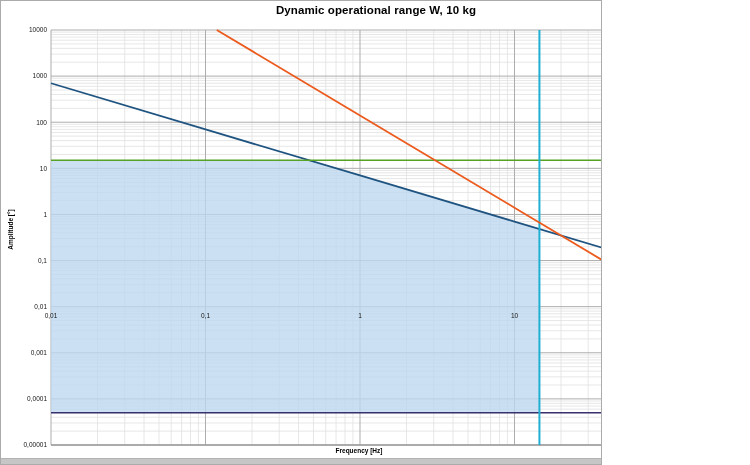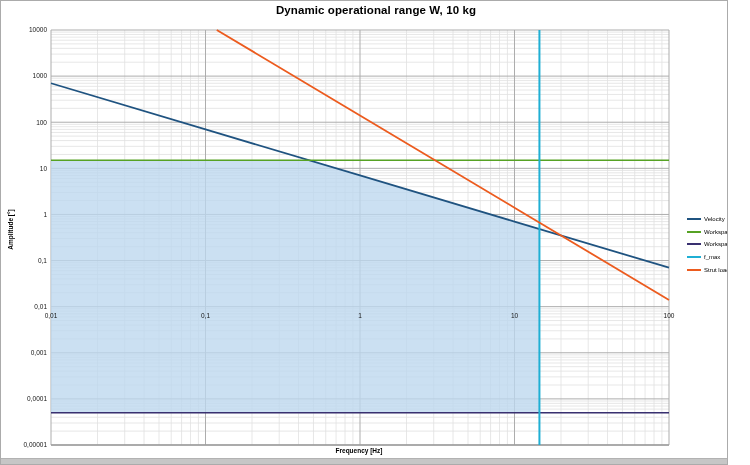--- a/index.html
+++ b/index.html
@@ -1,16 +1,16 @@
 <!DOCTYPE html>
 <html><head>
 <meta charset="utf-8">
 <style>
   html,body{margin:0;padding:0;background:#ffffff;}
-  .screen{position:relative;width:728px;height:465px;background:#fff;border:1px solid #ABABAB;
+  .screen{position:relative;width:602px;height:465px;background:#fff;border:1px solid #ABABAB;
           box-sizing:border-box;overflow:hidden;font-family:"Liberation Sans",sans-serif;}
   #plot-svg{position:absolute;left:0;top:0;}
   .chart-title{position:absolute;top:3px;left:0;width:750px;text-align:center;
                font-size:11.5px;font-weight:bold;color:#000;letter-spacing:0.1px;}
   .y-axis-title{position:absolute;left:2px;top:158px;width:15px;height:140px;
                 display:flex;align-items:center;justify-content:center;}
   .y-axis-title span{transform:rotate(-90deg);white-space:nowrap;font-size:6.5px;font-weight:bold;color:#000;}
   .x-axis-title{position:absolute;top:446px;left:0;width:716px;text-align:center;
                 font-size:6.5px;font-weight:bold;color:#000;}
   .tick{font-family:"Liberation Sans",sans-serif;font-size:6.5px;fill:#141414;}

